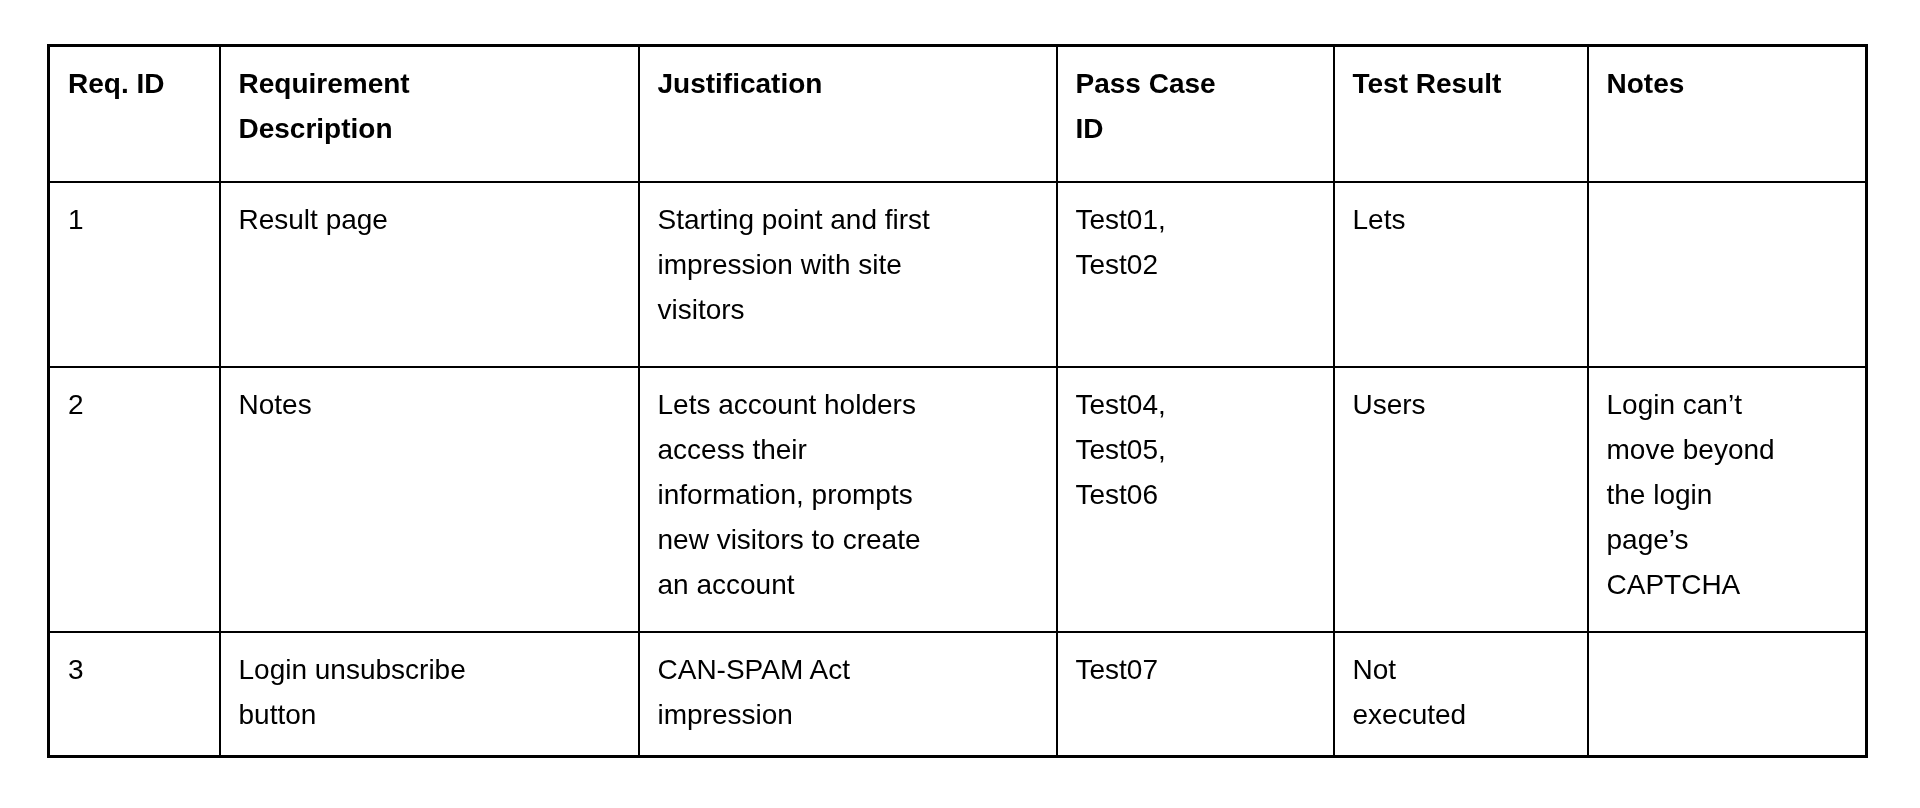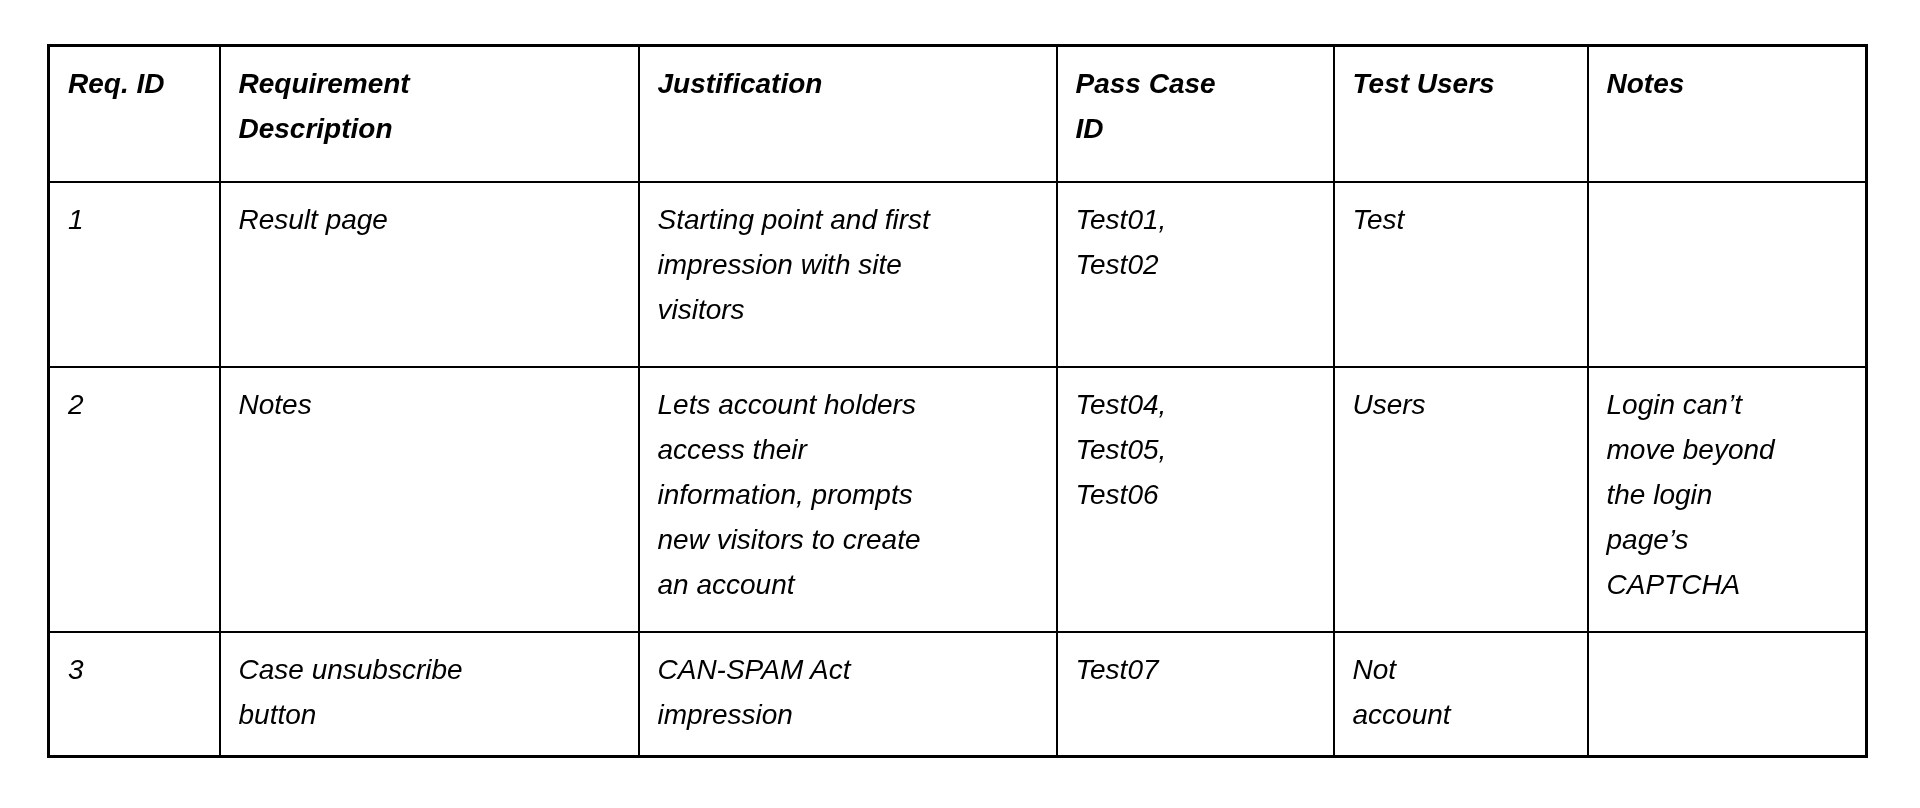--- a/index.html
+++ b/index.html
@@ -32,21 +32,20 @@
   table.req-table td {
     border: 2px solid #000000;
     vertical-align: top;
     text-align: left;
     padding: 14px 18px;
     font-size: 28px;
     line-height: 45px;
     white-space: pre-line;
     overflow: hidden;
     box-sizing: border-box;
-    font-style: italic;
   }
   table.req-table th {
     font-weight: bold;
   }
   tr.header-row   { height: 136px; }
   tr.data-row-1   { height: 185px; }
   tr.data-row-2   { height: 265px; }
   tr.data-row-3   { height: 125px; }
 </style>
 </head>
@@ -63,34 +62,34 @@
       <col style="width:279px">
     </colgroup>
     <thead>
       <tr class="header-row">
         <th>Req. ID</th>
         <th>Requirement
 Description</th>
         <th>Justification</th>
         <th>Pass Case
 ID</th>
-        <th>Test Users</th>
+        <th>Test Result</th>
         <th>Notes</th>
       </tr>
     </thead>
     <tbody>
       <tr class="data-row-1">
         <td>1</td>
         <td>Result page</td>
         <td>Starting point and first
 impression with site
 visitors</td>
         <td>Test01,
 Test02</td>
-        <td>Test</td>
+        <td>Lets</td>
         <td></td>
       </tr>
       <tr class="data-row-2">
         <td>2</td>
         <td>Notes</td>
         <td>Lets account holders
 access their
 information, prompts
 new visitors to create
 an account</td>
@@ -99,24 +98,24 @@
 Test06</td>
         <td>Users</td>
         <td>Login can’t
 move beyond
 the login
 page’s
 CAPTCHA</td>
       </tr>
       <tr class="data-row-3">
         <td>3</td>
-        <td>Case unsubscribe
+        <td>Login unsubscribe
 button</td>
         <td>CAN-SPAM Act
 impression</td>
         <td>Test07</td>
         <td>Not
-account</td>
+executed</td>
         <td></td>
       </tr>
     </tbody>
   </table>
 </div>
 
 </body></html>

